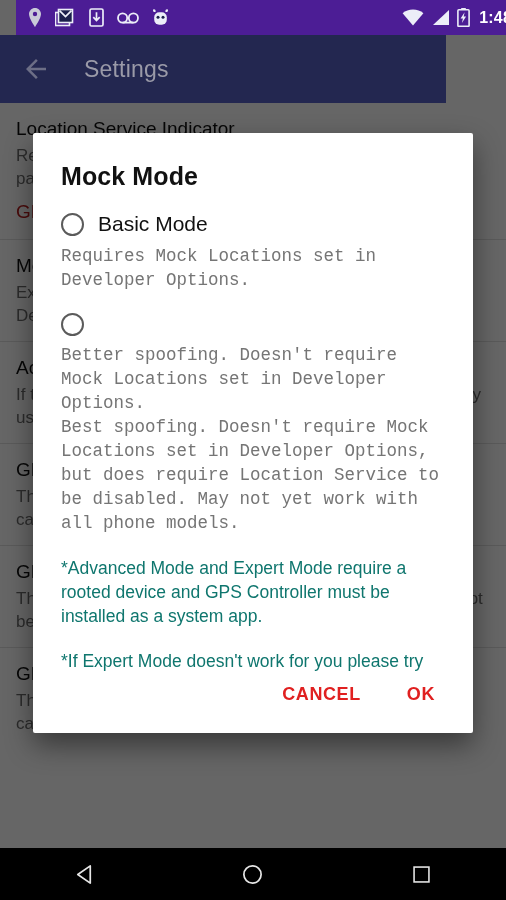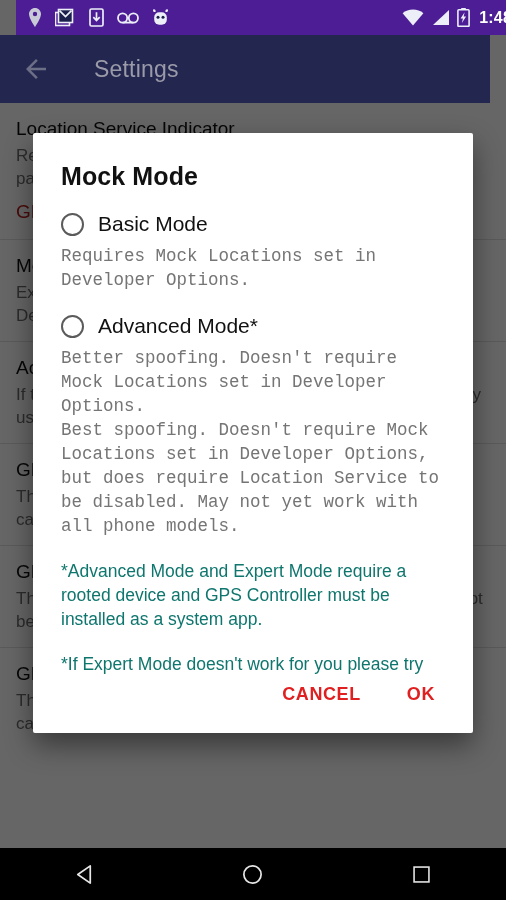--- a/index.html
+++ b/index.html
@@ -37,26 +37,25 @@
     font-size: 16px;
     font-weight: bold;
     letter-spacing: 0.2px;
     margin-left: 2px;
   }
 
   
   .app-bar {
     position: absolute;
     top: 35px; left: 0;
-    width: 490px; height: 68px;
+    width: 446px; height: 68px;
     background: #232750;
     display: flex;
     align-items: center;
     z-index: 4;
-    gap: 10px;
   }
   .back-arrow {
     width: 30px; height: 30px;
     margin-left: 21px;
     opacity: 0.62;
   }
   .app-title {
     color: #9a9aa8;
     font-size: 23px;
     margin-left: 33px;
@@ -297,21 +296,20 @@
     <div class="dialog-body">
 
       <div class="option-row">
         <span class="radio"></span>
         <span class="option-label">Basic Mode</span>
       </div>
       <div class="option-desc">Requires Mock Locations set in Developer Options.</div>
 
       <div class="option-row spaced">
         <span class="radio"></span>
-        <span class="option-label">Advanced Mode*</span>
       </div>
       <div class="option-desc">Better spoofing.  Doesn't require Mock Locations set in Developer Options.</div>
 
       <div class="option-desc">Best spoofing.  Doesn't require Mock Locations set in Developer Options, but does require Location Service to be disabled.  May not yet work with all phone models.</div>
 
       <div class="footnote">*Advanced Mode and Expert Mode require a rooted device and GPS Controller must be installed as a system app.</div>
       <div class="footnote">*If Expert Mode doesn't work for you please try Advanced Mode instead.</div>
     </div>
 
     <div class="dialog-actions">

